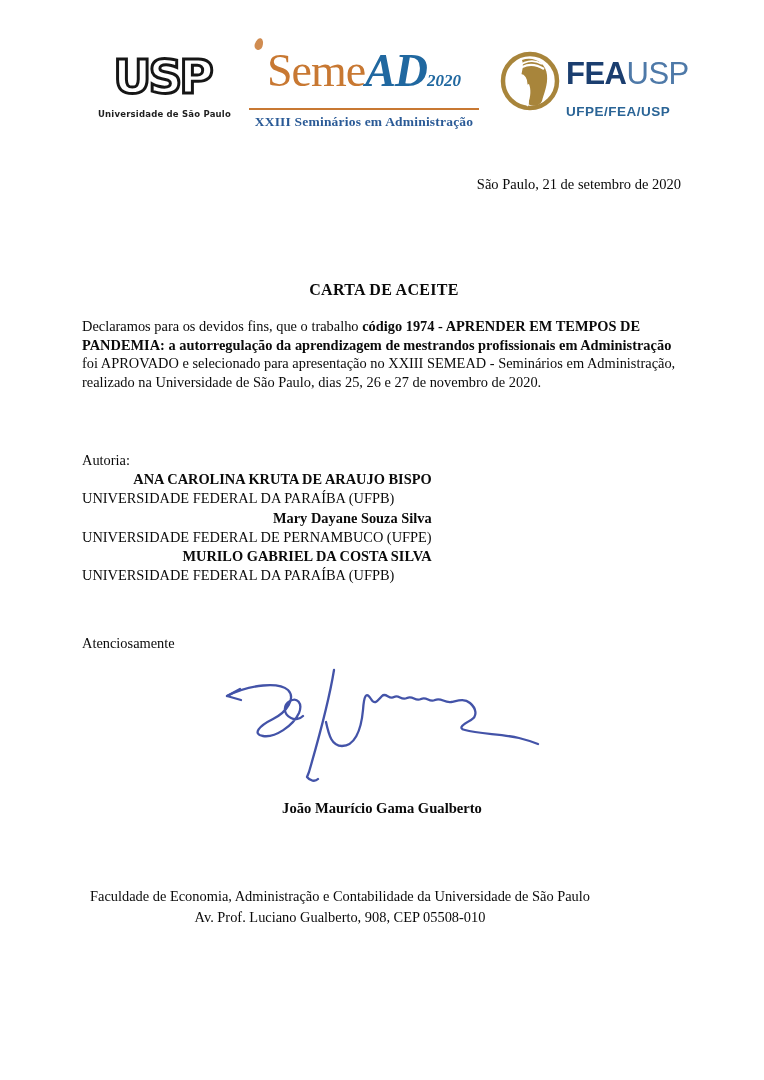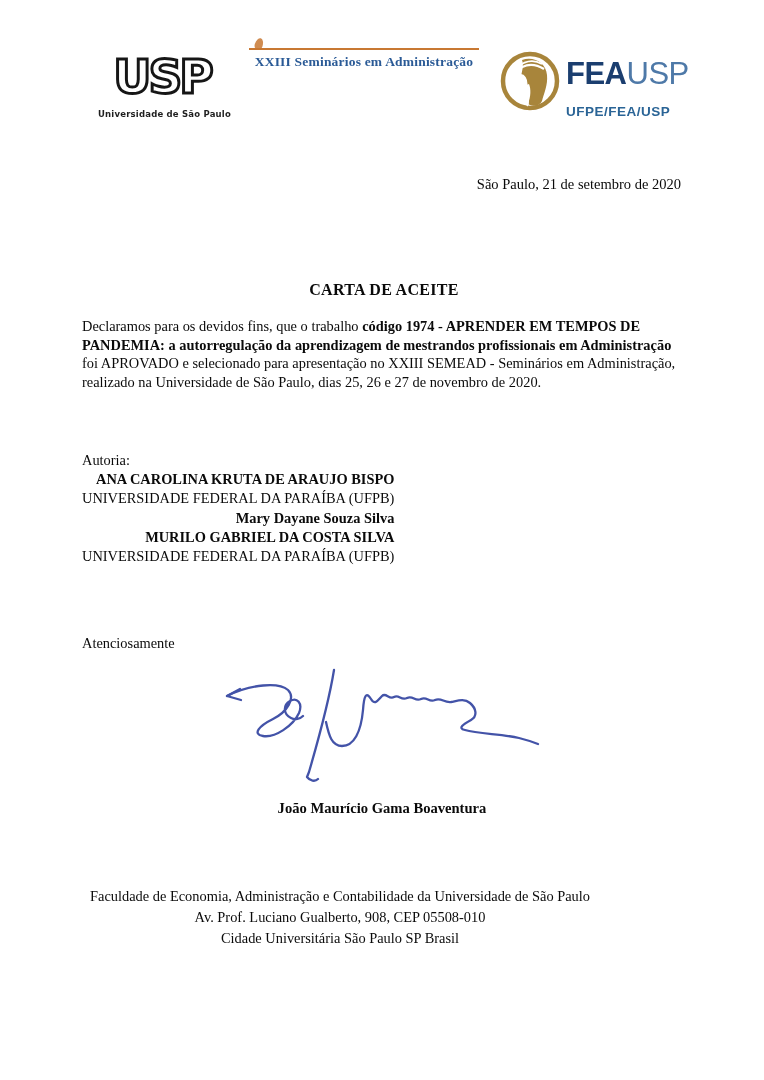--- a/index.html
+++ b/index.html
@@ -88,20 +88,21 @@
 
 <div class="page">
 
   <div class="usp-logo">
     <div class="usp-word">USP</div>
     <div class="usp-caption">Universidade de São Paulo</div>
   </div>
 
   <div class="semead-logo">
     <div class="semead-flame"></div>
+    <div class="semead-word"><span class="semead-part1">Seme</span><span class="semead-part2">AD</span><span class="semead-year">2020</span></div>
     <div class="semead-rule"></div>
     <div class="semead-subtitle">XXIII Seminários em Administração</div>
   </div>
 
   <div class="fea-logo">
     <svg class="fea-emblem" viewBox="0 0 60 60">
       <circle cx="30" cy="30" r="27" fill="#ffffff" stroke="#a8853b" stroke-width="4.5"></circle>
       <path d="M22,9 C34,5 46,12 47,24 C48,34 44,42 42,50 C40,55 33,56 28,53 C31,45 31,38 29,33 C25,35 20,32 21,26 C22,20 24,14 22,9 Z" fill="#a8853b"></path>
       <ellipse cx="21" cy="33" rx="6.5" ry="10" fill="#ffffff"></ellipse>
       <path d="M14,22 Q28,8 44,18" stroke="#ffffff" stroke-width="2.2" fill="none"></path>
@@ -118,40 +119,40 @@
 
   <div class="letter-title">CARTA DE ACEITE</div>
 
   <div class="letter-body"><span>Declaramos para os devidos fins, que o trabalho </span><span class="bold">código 1974 - APRENDER EM TEMPOS DE PANDEMIA: a autorregulação da aprendizagem de mestrandos profissionais em Administração</span><span> foi APROVADO e selecionado para apresentação no XXIII SEMEAD - Seminários em Administração, realizado na Universidade de São Paulo, dias 25, 26 e 27 de novembro de 2020.</span></div>
 
   <div class="authorship">
     <div>Autoria:</div>
     <div class="author-name">ANA CAROLINA KRUTA DE ARAUJO BISPO</div>
     <div>UNIVERSIDADE FEDERAL DA PARAÍBA (UFPB)</div>
     <div class="author-name">Mary Dayane Souza Silva</div>
+    <div>UNIVERSIDADE FEDERAL DE PERNAMBUCO (UFPE)</div>
     <div class="author-name">MURILO GABRIEL DA COSTA SILVA</div>
     <div>UNIVERSIDADE FEDERAL DA PARAÍBA (UFPB)</div>
   </div>
 
   <div class="closing">Atenciosamente</div>
 
   <div class="signature-wrap">
     <svg viewBox="0 0 356 134">
       <g stroke="#4353a8" stroke-width="2.3" fill="none" stroke-linecap="round" stroke-linejoin="round">
         <path d="M37,33 L24,40 L38,44"></path>
         <path d="M24,40 C48,28 76,26 85,34 C93,42 84,56 70,63 C56,70 49,78 60,80 C72,82 90,70 96,57 C100,47 94,41 87,45 C80,49 80,58 88,62 C92,64 97,63 100,60"></path>
         <path d="M131,14 C126,45 115,85 106,116 L104,121 C107,125 112,126 115,123"></path>
         <path d="M123,66 C126,80 129,90 139,90 C151,90 158,76 160,54 C161,40 163,35 168,43 C172,50 175,44 179,40 C183,36 186,44 191,41 C196,38 198,45 204,42 C210,39 212,46 218,43 C224,40 226,47 232,44 C238,41 241,47 248,46 C254,45 261,42 267,47 C273,52 275,60 268,64 C261,68 254,72 262,74 C275,78 300,78 316,82 C324,84 330,86 335,88"></path>
       </g>
     </svg>
   </div>
 
   <div class="signer-block">
-    <div class="signer-name">João Maurício Gama Boaventura</div>
+    <div class="signer-name">João Maurício Gama Gualberto</div>
   </div>
 
   <div class="footer-block">
     <div>Faculdade de Economia, Administração e Contabilidade da Universidade de São Paulo</div>
     <div>Av. Prof. Luciano Gualberto, 908, CEP 05508-010</div>
-    <div>Cidade Universitária São Paulo SP Brasil</div>
   </div>
 
 </div>
 
 </body></html>

